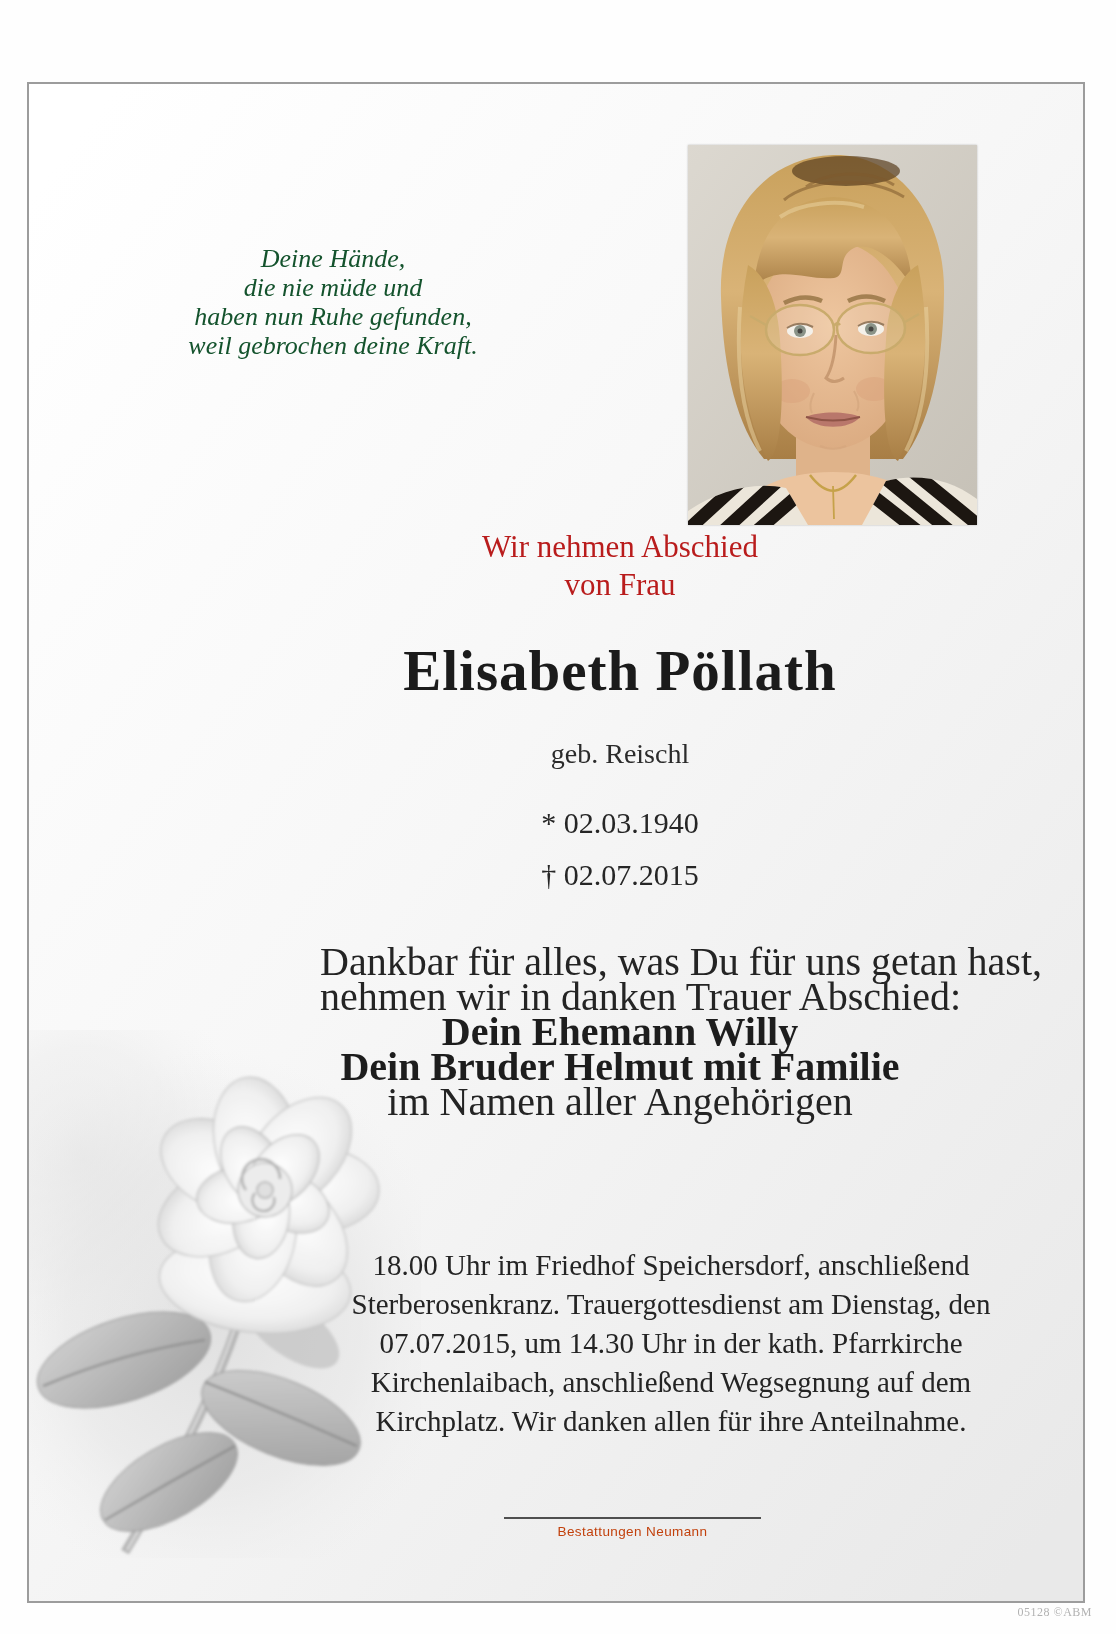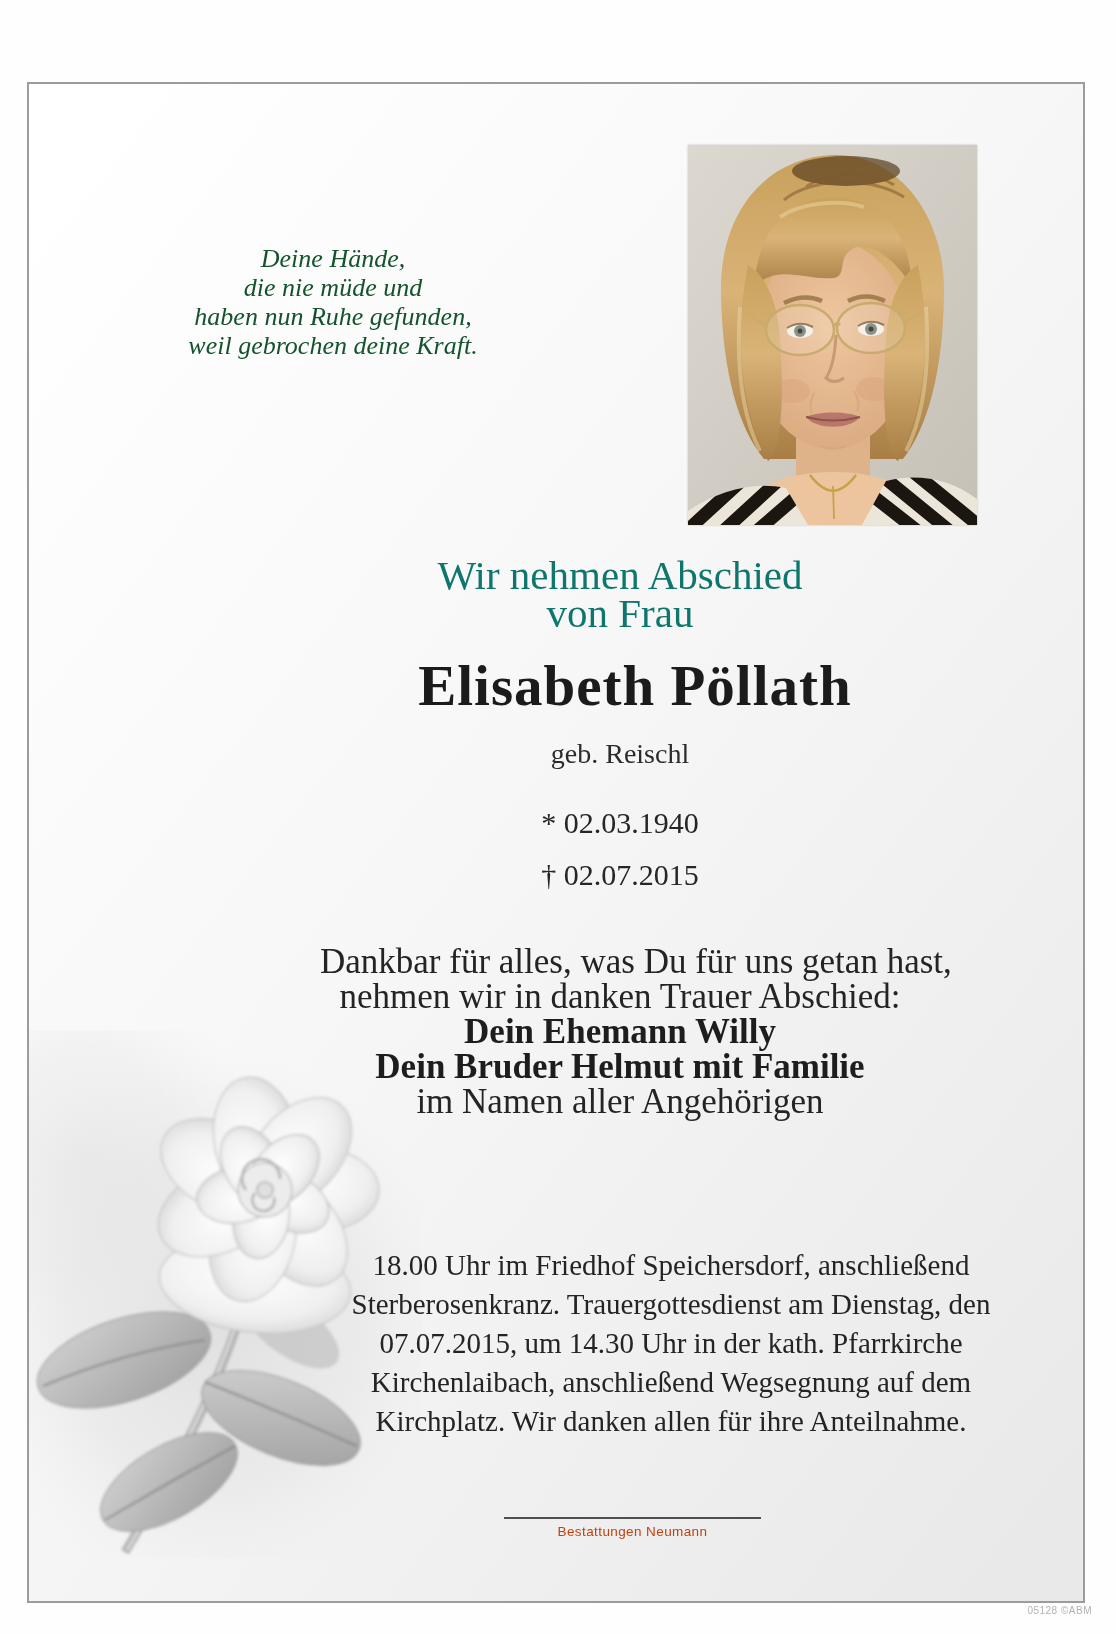--- a/index.html
+++ b/index.html
@@ -29,46 +29,46 @@
     position:absolute;left:688px;top:145px;width:289px;height:380px;
     z-index:2;box-shadow:0 0 2px rgba(0,0,0,0.25);
   }
   .portrait svg{display:block;width:100%;height:100%;}
   .rose{
     position:absolute;left:29px;top:1030px;width:392px;height:528px;
     z-index:1;
   }
   .rose svg{display:block;width:100%;height:100%;}
   .col{position:absolute;left:320px;width:600px;text-align:center;z-index:2;}
-  .intro{top:556px;font-size:41px;line-height:38px;color:#0f766e;}
-  .name{top:638px;font-size:57px;font-weight:bold;letter-spacing:1px;color:#1b1b1b;margin:15px;}
+  .intro{top:528px;font-size:31px;line-height:38px;color:#b91c1c;}
+  .name{top:638px;font-size:57px;font-weight:bold;letter-spacing:1px;color:#1b1b1b;margin:0;}
   .maiden{top:738px;font-size:28px;color:#2b2b2b;}
   .birth{top:806px;font-size:30px;color:#262626;}
   .death{top:858px;font-size:30px;color:#262626;}
-  .farewell{top:944px;font-size:35px;line-height:35px;color:#242424;}
+  .farewell{top:944px;font-size:40px;line-height:35px;color:#242424;}
   .farewell .bold{font-weight:bold;color:#1d1d1d;}
   .announcement{
     position:absolute;left:314px;top:1246px;width:714px;
     text-align:center;font-size:29px;line-height:39px;color:#242424;z-index:2;
   }
   .announcement div, .col div{white-space:nowrap;}
   .footer-rule{
     position:absolute;left:504px;top:1517px;width:257px;height:0;
     border-top:2px solid #4f4f4f;z-index:2;
   }
   .footer-name{
     position:absolute;left:504px;top:1524px;width:257px;
     text-align:center;
     font-family:"Liberation Sans", sans-serif;
     font-size:13.5px;letter-spacing:0.4px;color:#c2410c;z-index:2;
   }
   .print-code{
     position:absolute;left:990px;top:1605px;width:102px;
-    text-align:right;font-family:Liberation Sans, sans-serif;
-    font-size:10px;color:#b2b2b2;letter-spacing:0.5px;
+    text-align:right;font-family:Liberation Serif, serif;
+    font-size:12px;color:#b2b2b2;letter-spacing:0.5px;
     filter:blur(0.3px);z-index:2;
   }
 </style>
 </head>
 <body>
 
 <div class="page">
   <div class="frame"></div>
 
   <div class="rose">

